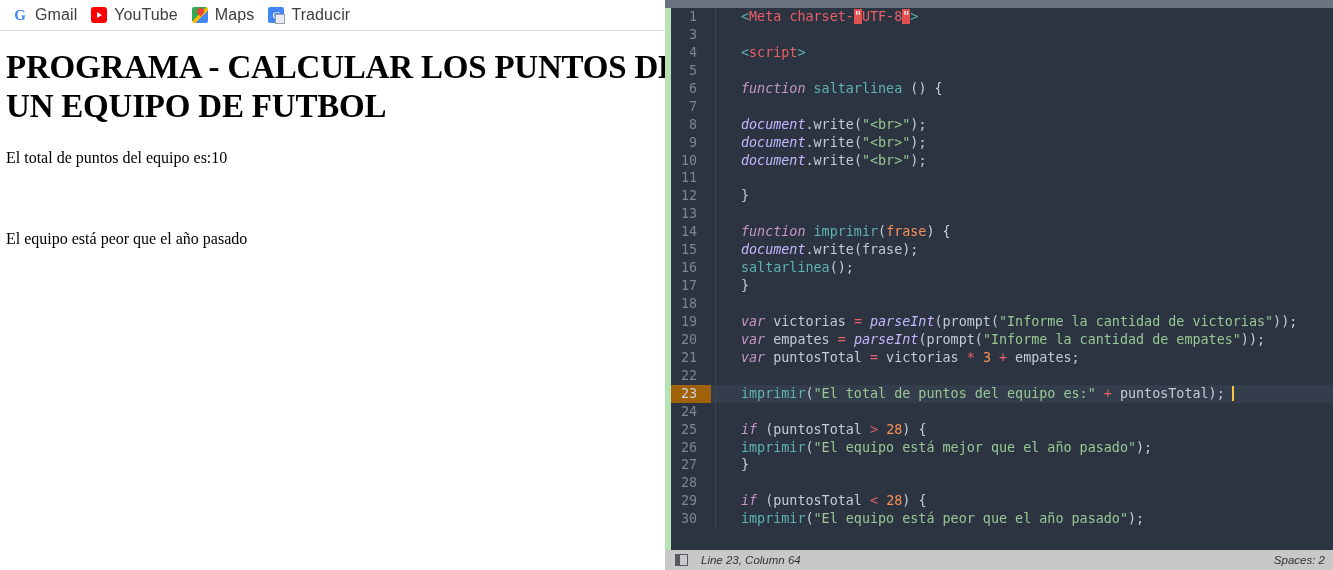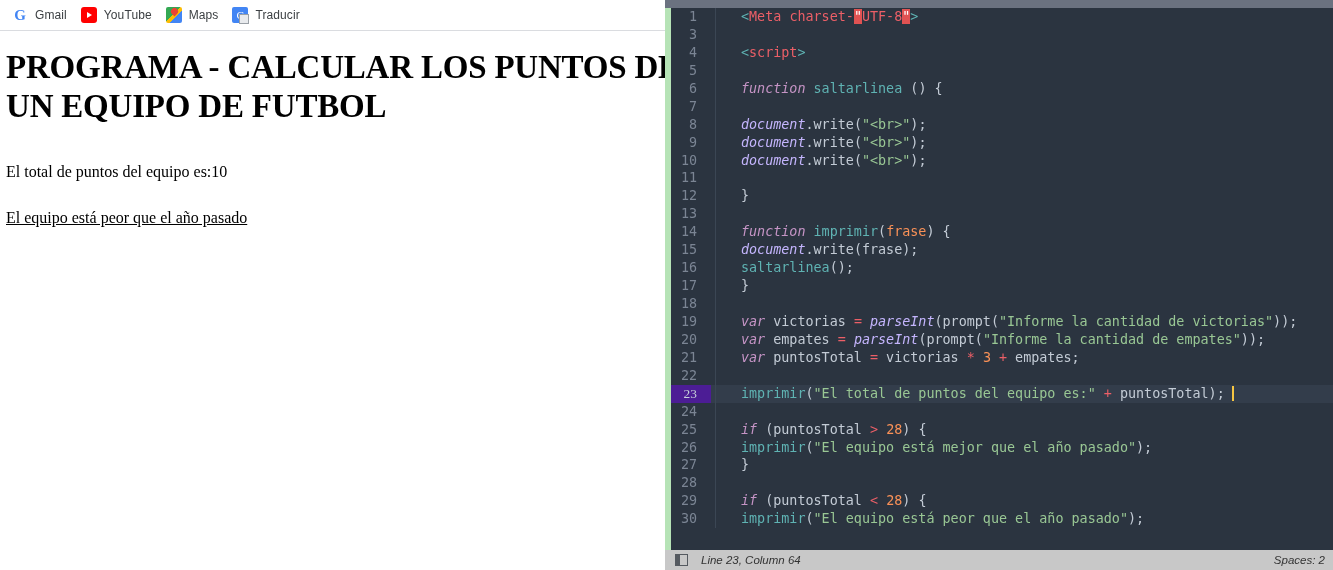--- a/index.html
+++ b/index.html
@@ -50,21 +50,21 @@
     white-space: nowrap;
   }
 
   .bm-icon {
     width: 16px; height: 16px;
     margin-right: 7px;
     flex: 0 0 16px;
     position: relative;
   }
   .bm-label {
-    font-size: 12px;
+    font-size: 16px;
     color: #3c4043;
     font-family: "Liberation Sans", sans-serif;
     letter-spacing: 0.1px;
   }
 
   
   .ico-google {
     display: flex; align-items: center; justify-content: center;
     font-family: "Liberation Serif", serif;
     font-size: 15px;
@@ -139,24 +139,24 @@
     color: #000000;
     letter-spacing: -0.2px;
     white-space: nowrap;
   }
   .page-h1 .l2 { display: block; }
 
   .page-line {
     font-family: "Liberation Serif", serif;
     font-size: 16px;
     color: #000000;
-    margin-top: 36px;
+    margin-top: 22px;
     line-height: 1.25;
   }
-  .page-line.second { margin-top: 26px; text-decoration: underline; }
+  .page-line.second { margin-top: 61px; }
 
   
   .editor {
     position: absolute;
     left: 665px; top: 0;
     width: 668px;
     height: 570px;
     background: #2b3440;
     font-family: "DejaVu Sans Mono", monospace;
     overflow: hidden;
@@ -188,21 +188,21 @@
   }
 
   .code-row {
     position: relative;
     height: 17.95px;
     line-height: 17.95px;
     white-space: nowrap;
     font-size: 13.4px;
   }
   .code-row.active { background: #333d4b; }
-  .code-row.active .ln { color: #c8d0da; background: #4c1d95; font-family: Liberation Serif, serif; }
+  .code-row.active .ln { color: #c8d0da; background: #a16207; }
 
   .ln {
     display: inline-block;
     width: 40px;
     text-align: right;
     padding-right: 14px;
     box-sizing: border-box;
     color: #7b8594;
     font-size: 13.4px;
     vertical-align: top;

